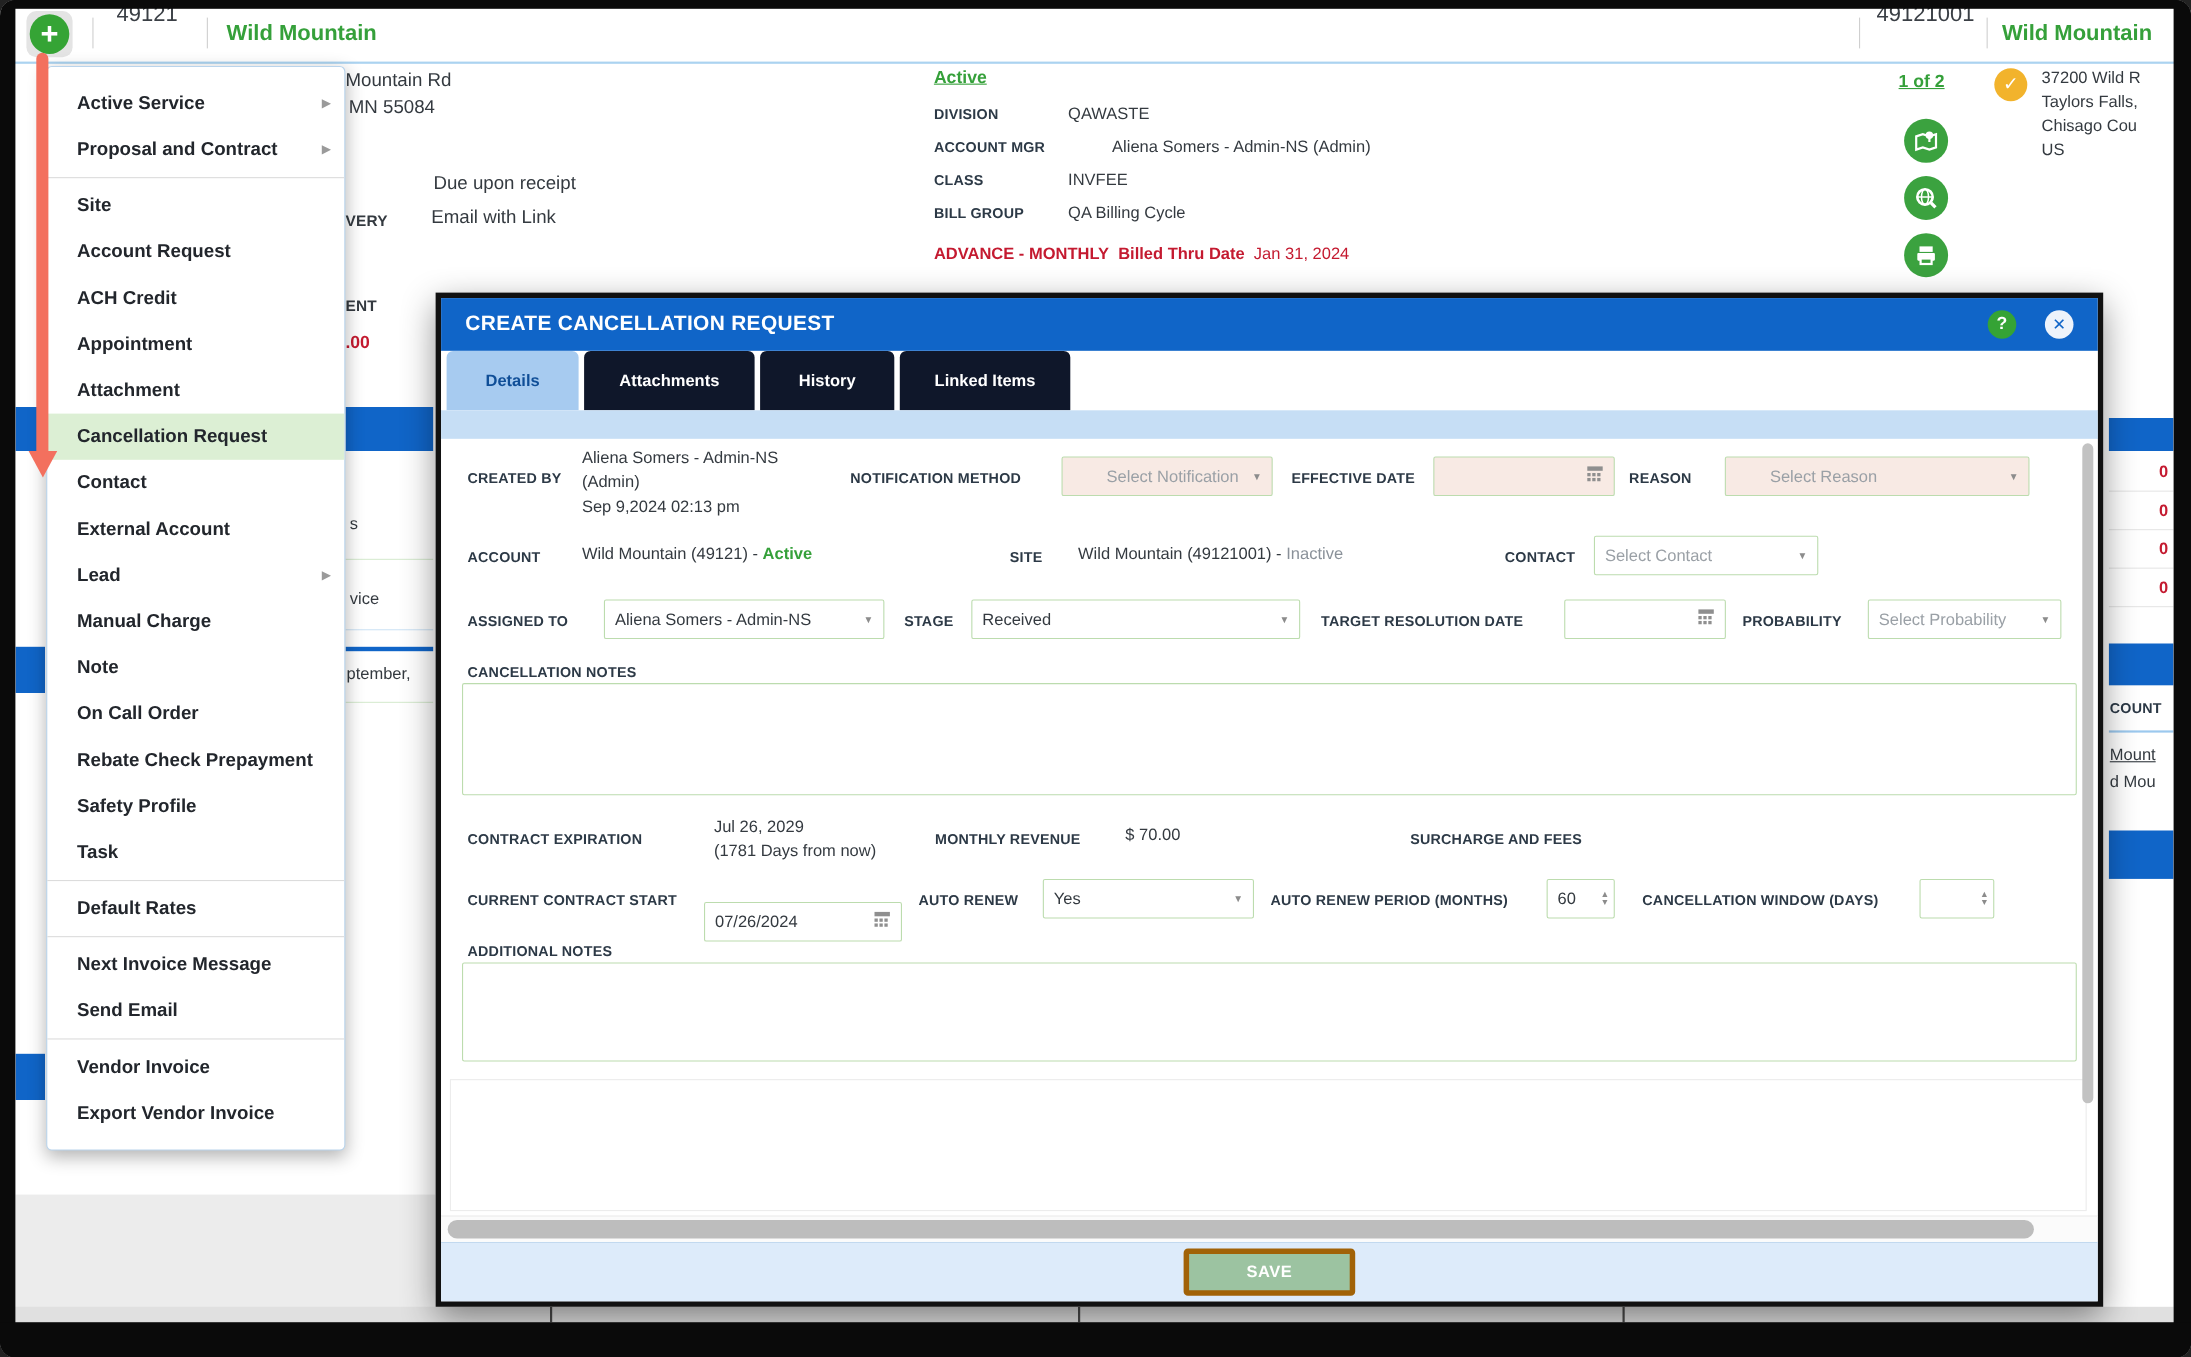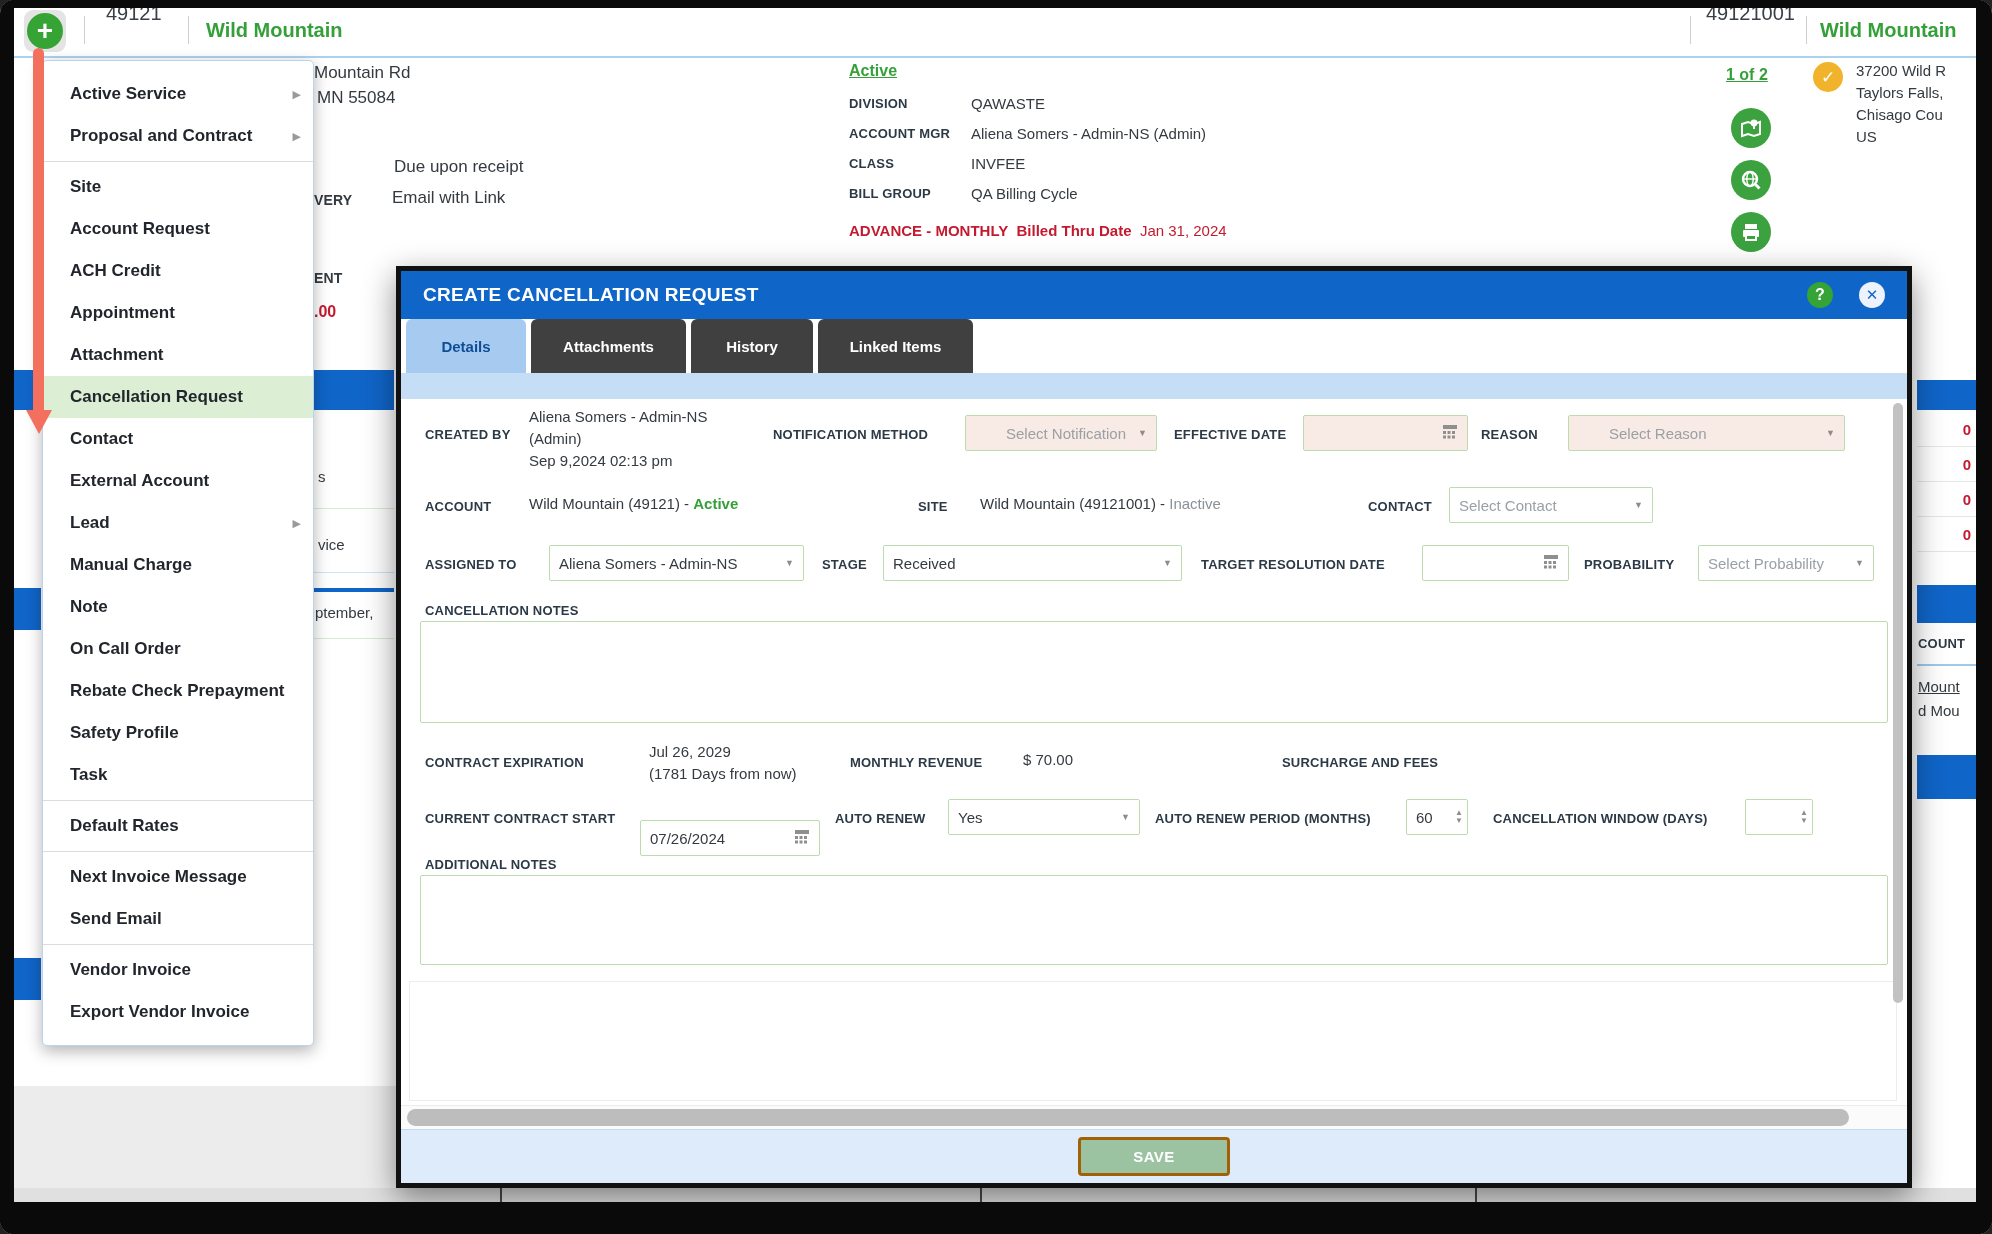--- a/index.html
+++ b/index.html
@@ -48,42 +48,42 @@
   .modal{position:absolute;left:396px;top:266px;width:1516px;height:922px;border:5px solid #111;background:#fff;
          z-index:40;box-shadow:0 10px 30px rgba(0,0,0,.45);box-sizing:border-box;display:flex;flex-direction:column;}
   .m-header{height:48px;background:#1065c8;display:flex;align-items:center;padding:0 22px;flex:0 0 auto;}
   .m-title{color:#fff;font-size:19px;font-weight:700;letter-spacing:.3px;}
   .m-hbtns{margin-left:auto;display:flex;align-items:center;gap:26px;}
   .helpbtn{width:26px;height:26px;border-radius:50%;background:#35a335;color:#fff;font-weight:700;font-size:16px;
            display:flex;align-items:center;justify-content:center;}
   .closebtn{width:26px;height:26px;border-radius:50%;background:#edf3fb;color:#1065c8;font-weight:700;font-size:15px;
             display:flex;align-items:center;justify-content:center;}
   .m-tabs{height:54px;background:#fff;display:flex;gap:5px;padding-left:5px;flex:0 0 auto;}
-  .tab{border-radius:6px 6px 0 0;background:#404040;color:#fff;font-size:15px;font-weight:700;
+  .tab{border-radius:6px 6px 0 0;background:#0f172a;color:#fff;font-size:15px;font-weight:700;
        display:flex;align-items:center;justify-content:center;}
   .tab.active{background:#a7cbf0;color:#0f4e97;}
   .m-strip{height:26px;background:#c6def5;flex:0 0 auto;}
   .m-body{position:relative;background:#fff;flex:1 1 auto;overflow:hidden;}
   .field{position:absolute;height:36px;border:1px solid #bcdcae;background:#fff;display:flex;align-items:center;
          padding:0 9px;font-size:15px;color:#343a40;box-sizing:border-box;border-radius:2px;white-space:nowrap;}
   .field.pink{background:#f8eae4;padding-left:40px;}
   .ph{color:#9aa0a6;}
   .grow{flex:1;}
   .dd-arrow{font-size:9px;color:#8c8c8c;margin-left:8px;}
   .spin{display:flex;flex-direction:column;font-size:8px;color:#8c8c8c;line-height:8px;margin-left:auto;}
   .ta{position:absolute;border:1px solid #bcdcae;background:#fff;box-sizing:border-box;border-radius:2px;}
   .vline2{display:flex;flex-direction:column;gap:0;}
   .vline2 span{display:block;line-height:22px;}
   .vscroll{position:absolute;right:2px;top:2px;width:14px;height:700px;}
   .vthumb{position:absolute;left:2px;top:2px;width:10px;height:600px;border-radius:6px;background:#c2c2c2;}
   .m-hscroll{height:23px;background:#fbfbfb;position:relative;flex:0 0 auto;border-top:1px solid #ececec;}
   .hthumb{position:absolute;left:6px;top:3px;width:1442px;height:17px;border-radius:9px;background:#bdbdbd;}
   .m-footer{height:53px;background:#ddebfa;border-top:1px solid #c2d9ef;display:flex;align-items:center;
             justify-content:center;flex:0 0 auto;}
-  .savebtn{width:146px;height:33px;background:#9cc3a1;border:3px solid #a16207;border-radius:4px;color:#fff;
+  .savebtn{width:146px;height:33px;background:#9cc3a1;border:5px solid #a16207;border-radius:4px;color:#fff;
            font-weight:700;font-size:15px;letter-spacing:.5px;display:flex;align-items:center;justify-content:center;}
   .graylines{position:absolute;width:2px;top:0;bottom:0;background:#4a4a4a;}
   .rowzero{height:34px;border-bottom:1px solid #e6e6e6;display:flex;align-items:center;justify-content:flex-end;
            padding-right:5px;font-weight:700;font-size:15px;color:#c41a30;}
   .underl{text-decoration:underline;}
 </style>
 </head>
 <body>
 
 <div id="stage">
@@ -100,21 +100,21 @@
 
     <div class="frag green-link" style="left:849px;top:62px;font-size:16px;">Active</div>
     <div class="infogrid">
 
     <div style="display:contents;">
           <span class="lbl" style="line-height:20px;">DIVISION</span>
           <span class="val" style="line-height:20px;">QAWASTE</span>
         </div>
         <div style="display:contents;">
           <span class="lbl" style="line-height:20px;">ACCOUNT MGR</span>
-          <span class="val" style="line-height:20px;">Aliena Somers - Admin-NS (Admin)</span>
+          <span class="val" style="line-height:20px;margin-left:40px;">Aliena Somers - Admin-NS (Admin)</span>
         </div>
         <div style="display:contents;">
           <span class="lbl" style="line-height:20px;">CLASS</span>
           <span class="val" style="line-height:20px;">INVFEE</span>
         </div>
         <div style="display:contents;">
           <span class="lbl" style="line-height:20px;">BILL GROUP</span>
           <span class="val" style="line-height:20px;">QA Billing Cycle</span>
         </div>
       </div>

